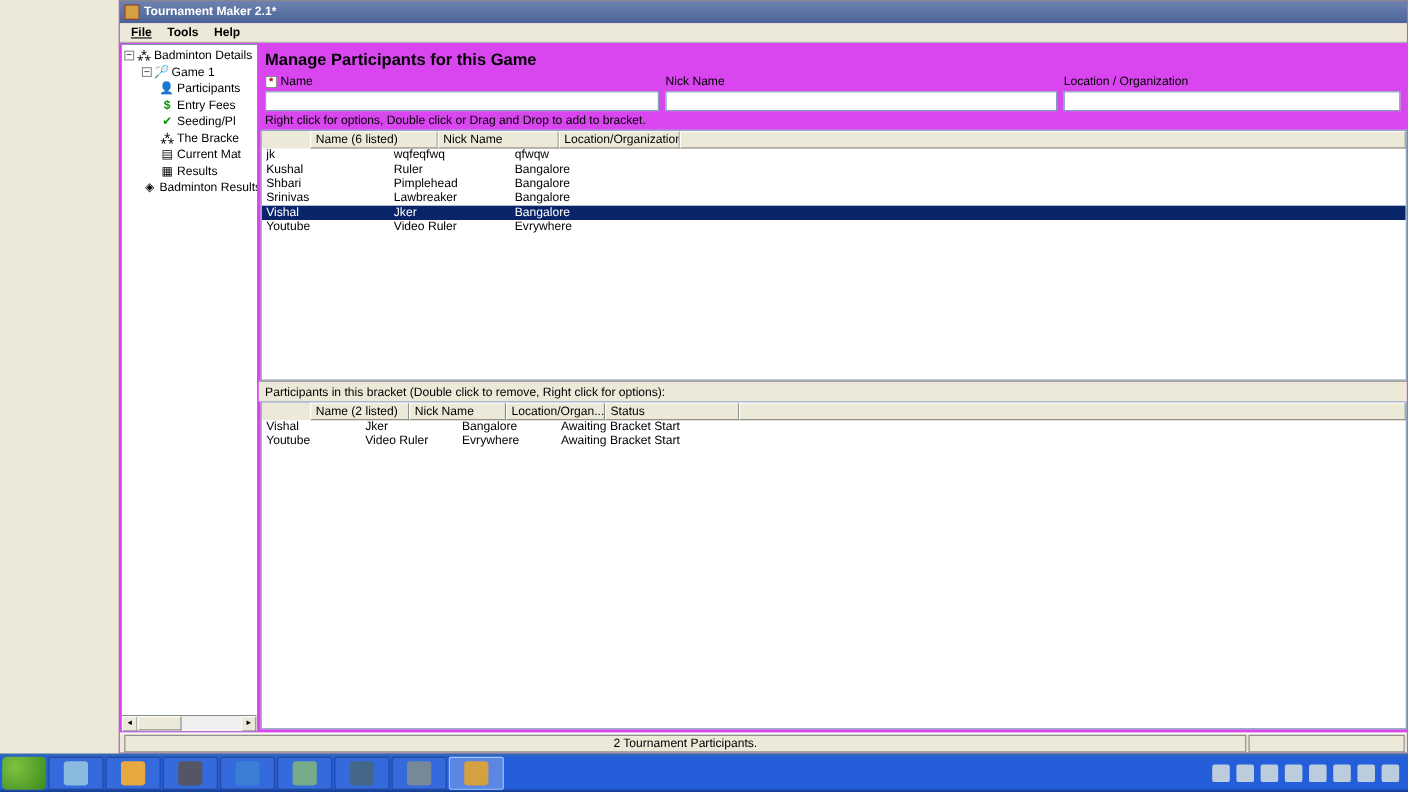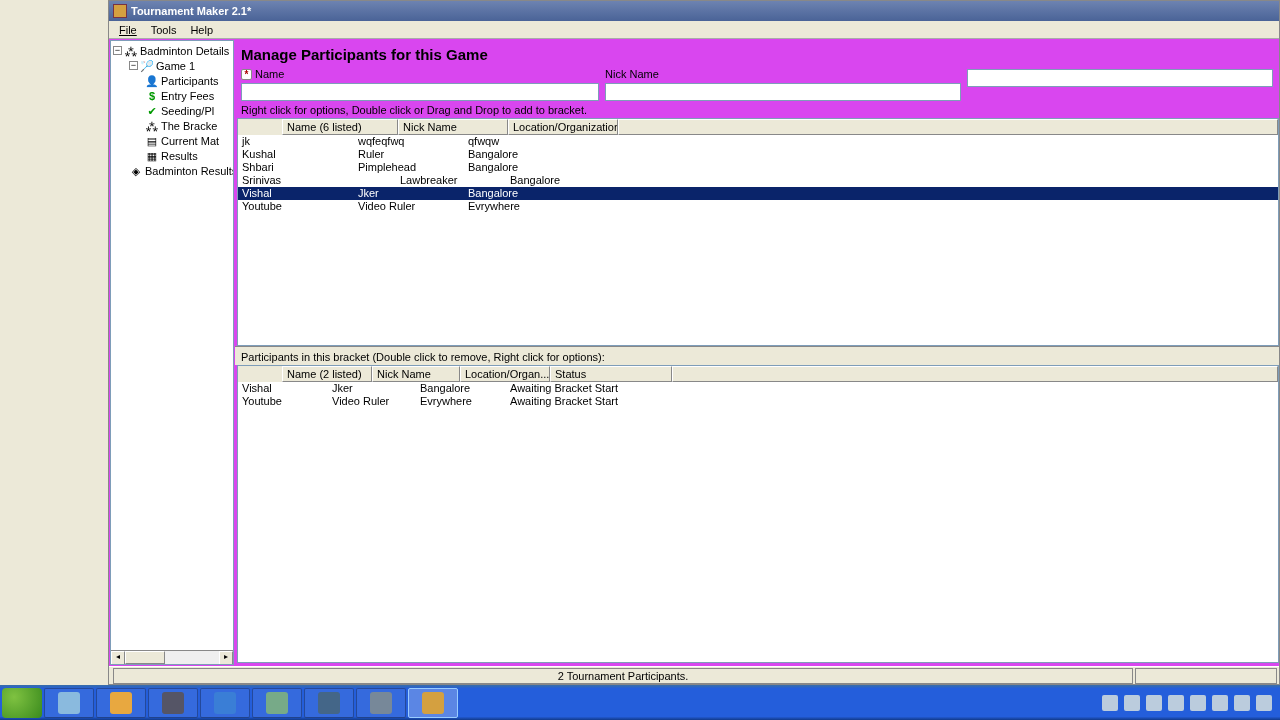--- a/index.html
+++ b/index.html
@@ -2,21 +2,21 @@
 <html><head>
 <meta charset="utf-8">
 <style>
   * { box-sizing: border-box; margin: 0; padding: 0; font-family: Tahoma, Arial, sans-serif; font-size: 11px; }
   body { background: #ece9d8; width: 1280px; height: 720px; overflow: hidden; position: relative; }
   
   .window { position: absolute; left: 108px; top: 0; right: 0; height: 685px; background: #d946ef; border: 1px solid #888; display: flex; flex-direction: column; }
   .titlebar { height: 20px; background: linear-gradient(#6d83b1,#4a6397); color: #fff; display: flex; align-items: center; padding-left: 4px; gap: 4px; font-weight: bold; }
   .titlebar .app-icon { width: 14px; height: 14px; background: #d4a040; border: 1px solid #734; }
   .menubar { height: 18px; background: #ece9d8; border-bottom: 1px solid #aaa; display: flex; align-items: center; gap: 2px; padding-left: 4px; }
-  .menubar span { padding: 1px 6px; cursor: default; }
+  .menubar span { padding: 1px 6px; cursor: default; font-weight: bold; }
   .menubar span:first-child { text-decoration: underline; }
 
   .content { flex: 1; display: flex; overflow: hidden; }
   .tree-pane { width: 124px; background: #fff; border: 1px solid #7e9db9; margin: 1px; overflow: auto; position: relative; }
   .tree { padding: 2px 0 0 2px; }
   .tree-row { display: flex; align-items: center; height: 15px; white-space: nowrap; gap: 2px; cursor: default; }
   .t-box { width:9px;height:9px;border:1px solid #888;background:#fff;line-height:7px;text-align:center;font-size:9px;color:#000;flex-shrink:0;}
   .t-icon { width:14px;height:14px;flex-shrink:0;display:inline-block;line-height:14px;text-align:center;font-size:11px;}
   .tree .l1 { padding-left: 0; }
   .tree .l2 { padding-left: 16px; }
@@ -136,20 +136,21 @@
             <span class="req">*</span>
             <span>Name</span>
           </label>
           <input type="text" style="">
         </div>
         <div class="form-field nick">
           <label>Nick Name</label>
           <input type="text" style="">
         </div>
         <div class="form-field loc">
+          <label>Location / Organization</label>
           <input type="text" style="">
         </div>
       </div>
 
       <div class="hint">Right click for options, Double click or Drag and Drop to add to bracket.</div>
 
       <div class="list top">
         <div class="col-headers" id="top-headers">
             <div class="ch" style="width: 116px;">Name (6 listed)</div>
             <div class="ch" style="width: 110px;">Nick Name</div>
@@ -167,21 +168,21 @@
               <div class="cell" style="width: 110px;">Ruler</div>
               <div class="cell" style="width: 110px;">Bangalore</div>
             </div>
             <div class="row">
               <div class="cell" style="width: 116px;">Shbari</div>
               <div class="cell" style="width: 110px;">Pimplehead</div>
               <div class="cell" style="width: 110px;">Bangalore</div>
             </div>
             <div class="row">
               <div class="cell" style="width: 116px;">Srinivas</div>
-              <div class="cell" style="width: 110px; margin-left: 42px;">Lawbreaker</div>
+              <div class="cell" style="width: 110px;">Lawbreaker</div>
               <div class="cell" style="width: 110px;">Bangalore</div>
             </div>
             <div class="row sel">
               <div class="cell" style="width: 116px;">Vishal</div>
               <div class="cell" style="width: 110px;">Jker</div>
               <div class="cell" style="width: 110px;">Bangalore</div>
             </div>
             <div class="row">
               <div class="cell" style="width: 116px;">Youtube</div>
               <div class="cell" style="width: 110px;">Video Ruler</div>

